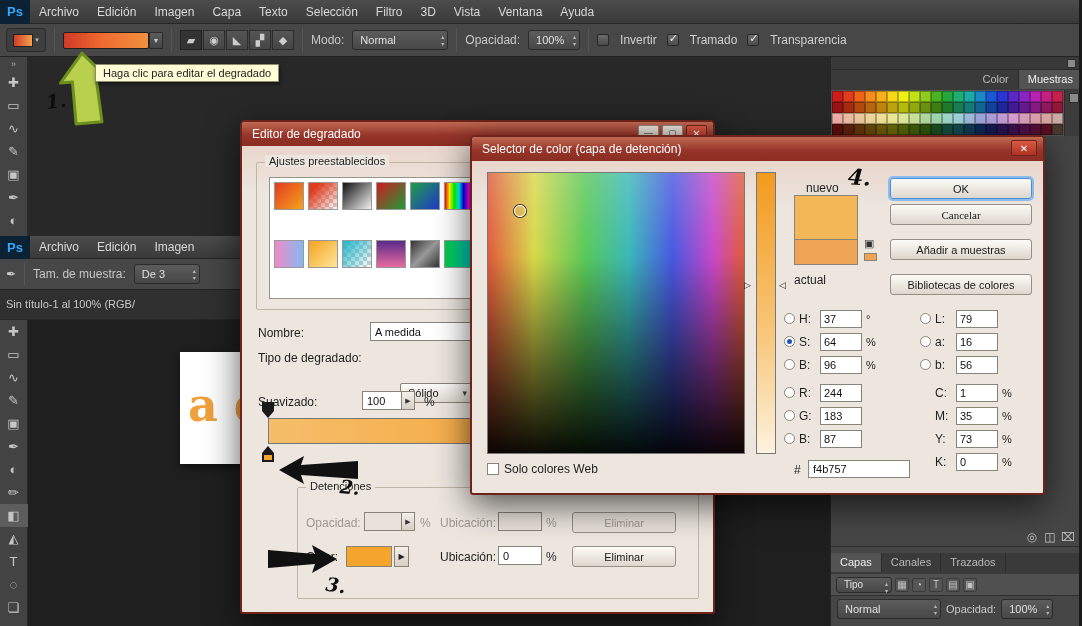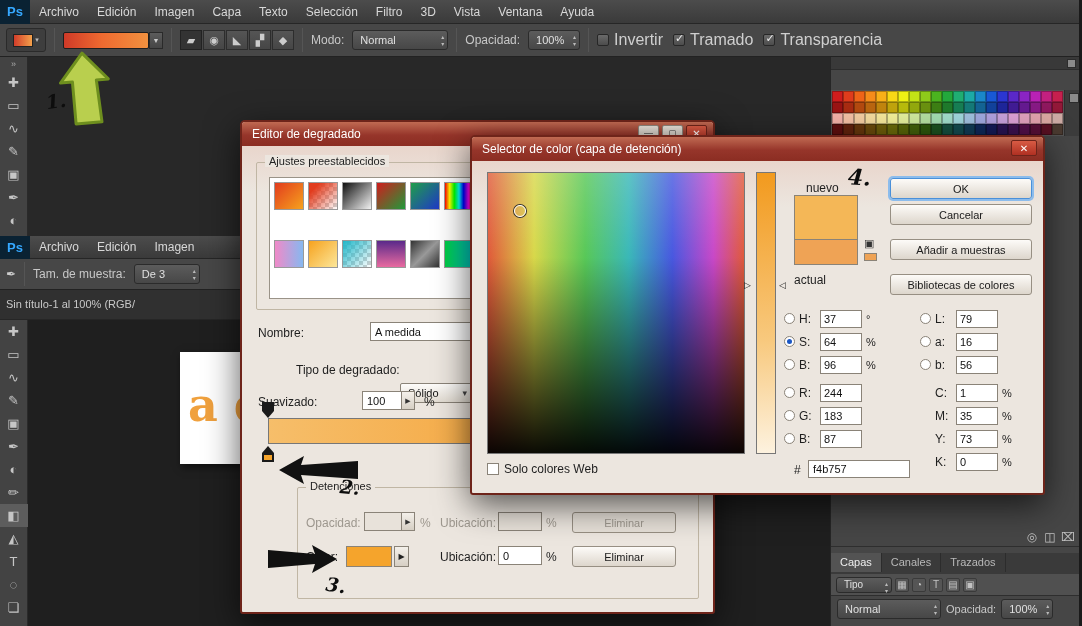--- a/index.html
+++ b/index.html
@@ -19,21 +19,21 @@
   .ddarrow{font-size:7px;color:#bbb;}
   .gradpreview{width:86px;height:17px;border:1px solid #1e1e1e;border-radius:2px;}
   .gradpick-btn{width:14px;height:17px;background:linear-gradient(#5c5c5c,#454545);border:1px solid #2a2a2a;color:#ccc;font-size:7px;display:flex;align-items:center;justify-content:center;}
   .typebtns{display:flex;gap:1px;}
   .typebtns .tool{width:22px;height:20px;font-size:11px;background:linear-gradient(#555,#464646);border:1px solid #2d2d2d;color:#ccc;}
   .typebtns .tool.sel{background:#333;border-color:#222;}
   .optlabel{color:#c8c8c8;font-size:12px;}
   .dd{display:inline-flex;align-items:center;height:20px;padding:0 18px 0 7px;background:linear-gradient(#5c5c5c,#474747);
       border:1px solid #2b2b2b;border-radius:3px;color:#e0e0e0;font-size:11px;position:relative;}
   .dd::after{content:"▴\A▾";white-space:pre;position:absolute;right:3px;top:3px;font-size:6px;line-height:7px;color:#bbb;}
-  .optcheck{display:inline-flex;align-items:center;gap:5px;color:#cfcfcf;font-size:16px;margin-right:10px;}
+  .optcheck{display:inline-flex;align-items:center;gap:11px;color:#cfcfcf;font-size:12px;margin-right:10px;}
   .cb{width:12px;height:12px;background:linear-gradient(#6a6a6a,#4c4c4c);border:1px solid #272727;border-radius:2px;position:relative;display:inline-block;}
   .cb.on::after{content:"✓";position:absolute;left:1px;top:-3px;font-size:11px;color:#efefef;}
   
   .tabstrip{background:#333;border-bottom:1px solid #262626;}
   .doctab{position:absolute;left:2px;top:0;width:415px;height:25px;background:#4d4d4d;border-right:1px solid #2a2a2a;color:#cfcfcf;font-size:11px;}
   .doctab .t1{position:absolute;left:8px;top:6px;}
   .doctab .t2{position:absolute;left:286px;top:6px;}
   .doctab .tx{position:absolute;left:400px;top:5px;color:#bbb;font-size:11px;}
   .tooltip{background:#fffcd6;border:1px solid #8c8c6a;color:#222;font-size:11px;padding:2px 7px;box-shadow:1px 2px 4px rgba(0,0,0,.5);white-space:nowrap;}
   
@@ -217,20 +217,23 @@
         </div>
     </div>
     <div class="canvas-white abs" style="left:180px;top:116px;width:212px;height:112px;padding:26px 0 0 8px;">
       <span class="canvas-letters">a d</span>
     </div>
   </div>
 
   <div class="dock abs" style="left:830px;top:57px;width:252px;height:569px;">
     <div class="strip abs" style="left:0;top:0;width:252px;height:13px;">
       <span class="thumbsq abs" style="left:236px;top:2px;width:9px;height:9px;"></span>
+    </div>
+    <div class="abs" style="left:0;top:13px;width:252px;height:20px;background:#3a3a3a;text-align:right;">
+      <span class="ptab">Color</span><span class="ptab on">Muestras</span>
     </div>
     <div class="abs" style="left:0;top:33px;width:252px;height:46px;background:#535353;">
       <div class="swgrid abs" style="left:1px;top:1px;width:231px;height:44px;">
           <div class="sw" style="background: rgb(207, 29, 29);"></div>
           <div class="sw" style="background: rgb(224, 60, 28);"></div>
           <div class="sw" style="background: rgb(239, 100, 24);"></div>
           <div class="sw" style="background: rgb(246, 140, 26);"></div>
           <div class="sw" style="background: rgb(249, 176, 24);"></div>
           <div class="sw" style="background: rgb(248, 216, 22);"></div>
           <div class="sw" style="background: rgb(238, 241, 20);"></div>
@@ -370,21 +373,21 @@
           <div class="preset" style="background: linear-gradient(90deg, rgb(0, 204, 68), rgb(0, 204, 204));"></div>
           <div class="preset" style="background: linear-gradient(135deg, rgb(252, 231, 154), rgb(226, 60, 30));"></div>
           <div class="preset" style="background: linear-gradient(90deg, rgb(255, 0, 0), rgb(255, 153, 0), rgb(255, 255, 0));"></div>
           <div class="preset" style="background: linear-gradient(rgb(136, 136, 204), rgb(255, 255, 255));"></div>
           <div class="preset" style="background: linear-gradient(135deg, rgb(200, 200, 200), rgb(255, 255, 255));"></div>
           <div class="preset" style="background: linear-gradient(90deg, rgb(32, 74, 152), rgb(32, 200, 200), rgb(32, 74, 152));"></div>
         </div>
     </div>
     <span class="dlab abs" style="left:16px;top:204px;">Nombre:</span>
     <span class="lf abs" style="left:128px;top:200px;width:290px;">A medida</span>
-    <span class="dlab abs" style="left:16px;top:241px;margin-left:38px;">Tipo de degradado:</span>
+    <span class="dlab abs" style="left:16px;top:229px;">Tipo de degradado:</span>
     <span class="ldd abs" style="left:158px;top:237px;width:72px;">Sólido</span>
     <span class="dlab abs" style="left:16px;top:273px;">Suavizado:</span>
     <span class="abs" style="left:120px;top:269px;display:inline-flex;">
       <span class="lf" style="width:40px;">100</span>
       <span class="spinbtn">▶</span>
     </span>
     <span class="dlab abs" style="left:182px;top:273px;">%</span>
 
     <div class="gradbar abs" style="left: 26px; top: 296px; width: 410px; height: 26px; background: linear-gradient(90deg, rgb(246, 190, 106), rgb(244, 154, 41));"></div>
     <div class="stop abs" style="left:20px;top:280px;">
@@ -435,21 +438,21 @@
     <span class="abs" style="left:307px;top:143px;font-size:9px;color:#222;">◁</span>
 
     <span class="dlab abs" style="left:334px;top:44px;">nuevo</span>
     <span class="abs" style="left: 322px; top: 58px; width: 64px; height: 44px; border-width: 1px 1px 0px; border-top-style: solid; border-right-style: solid; border-left-style: solid; border-top-color: rgb(138, 131, 120); border-right-color: rgb(138, 131, 120); border-left-color: rgb(138, 131, 120); border-image: initial; border-bottom-style: initial; border-bottom-color: initial; background: rgb(244, 183, 87);"></span>
     <span class="abs" style="left: 322px; top: 102px; width: 64px; height: 26px; border: 1px solid rgb(138, 131, 120); background: rgb(239, 163, 85);"></span>
     <span class="abs" style="left:392px;top:100px;font-size:11px;color:#333;">▣</span>
     <span class="abs" style="left: 392px; top: 116px; width: 13px; height: 8px; border: 1px solid rgb(138, 131, 120); background: rgb(239, 163, 85);"></span>
     <span class="dlab abs" style="left:322px;top:136px;">actual</span>
 
     <span class="lbtn primary abs" style="left:418px;top:41px;width:142px;">OK</span>
-    <span class="lbtn abs" style="left:418px;top:67px;width:142px;">Cancelar</span>
+    <span class="lbtn abs" style="left:418px;top:67px;width:142px;font-family:Liberation Serif, serif;">Cancelar</span>
     <span class="lbtn abs" style="left:418px;top:102px;width:142px;">Añadir a muestras</span>
     <span class="lbtn abs" style="left:418px;top:137px;width:142px;">Bibliotecas de colores</span>
 
     <div class="abs" style="left:312px;top:170px;width:132px;">
         <div class="crow">
           <span class="radio"></span>
           <span class="clab">H:</span>
           <span class="cfield">37</span>
           <span class="cunit">°</span>
         </div>
@@ -530,20 +533,21 @@
       </div>
 
     <span class="dlab abs" style="left:322px;top:326px;">#</span>
     <span class="lf abs" style="left:336px;top:323px;width:102px;height:18px;">f4b757</span>
     <span class="abs" style="left:15px;top:325px;display:inline-flex;align-items:center;gap:5px;">
       <span class="lcb"></span>
       <span class="dlab">Solo colores Web</span>
     </span>
   </div>
 
+  <div class="tooltip abs" style="left:95px;top:64px;z-index:300;">Haga clic para editar el degradado</div>
 
   <svg class="abs" style="left:58px;top:50px;z-index:290;transform:rotate(-5deg);" width="54" height="76" viewBox="0 0 54 76">
     <path d="M27 3 L51 31 L39 31 L41 73 L15 73 L15 31 L3 31 Z" fill="#b9cf4e" stroke="#6e8f1e" stroke-width="3" stroke-linejoin="round"></path>
   </svg>
   <span class="hand abs" style="left:46px;top:90px;font-size:19px;z-index:290;transform:rotate(-8deg);">1.</span>
 
   <svg class="abs" style="left:276px;top:452px;z-index:200;" width="86" height="36" viewBox="0 0 86 36">
     <path d="M3 18 L28 4 L25 13 L82 9 L82 27 L25 23 L28 32 Z" fill="#111"></path>
   </svg>
   <span class="hand abs" style="left:340px;top:476px;font-size:19px;z-index:200;transform:rotate(6deg);">2.</span>

